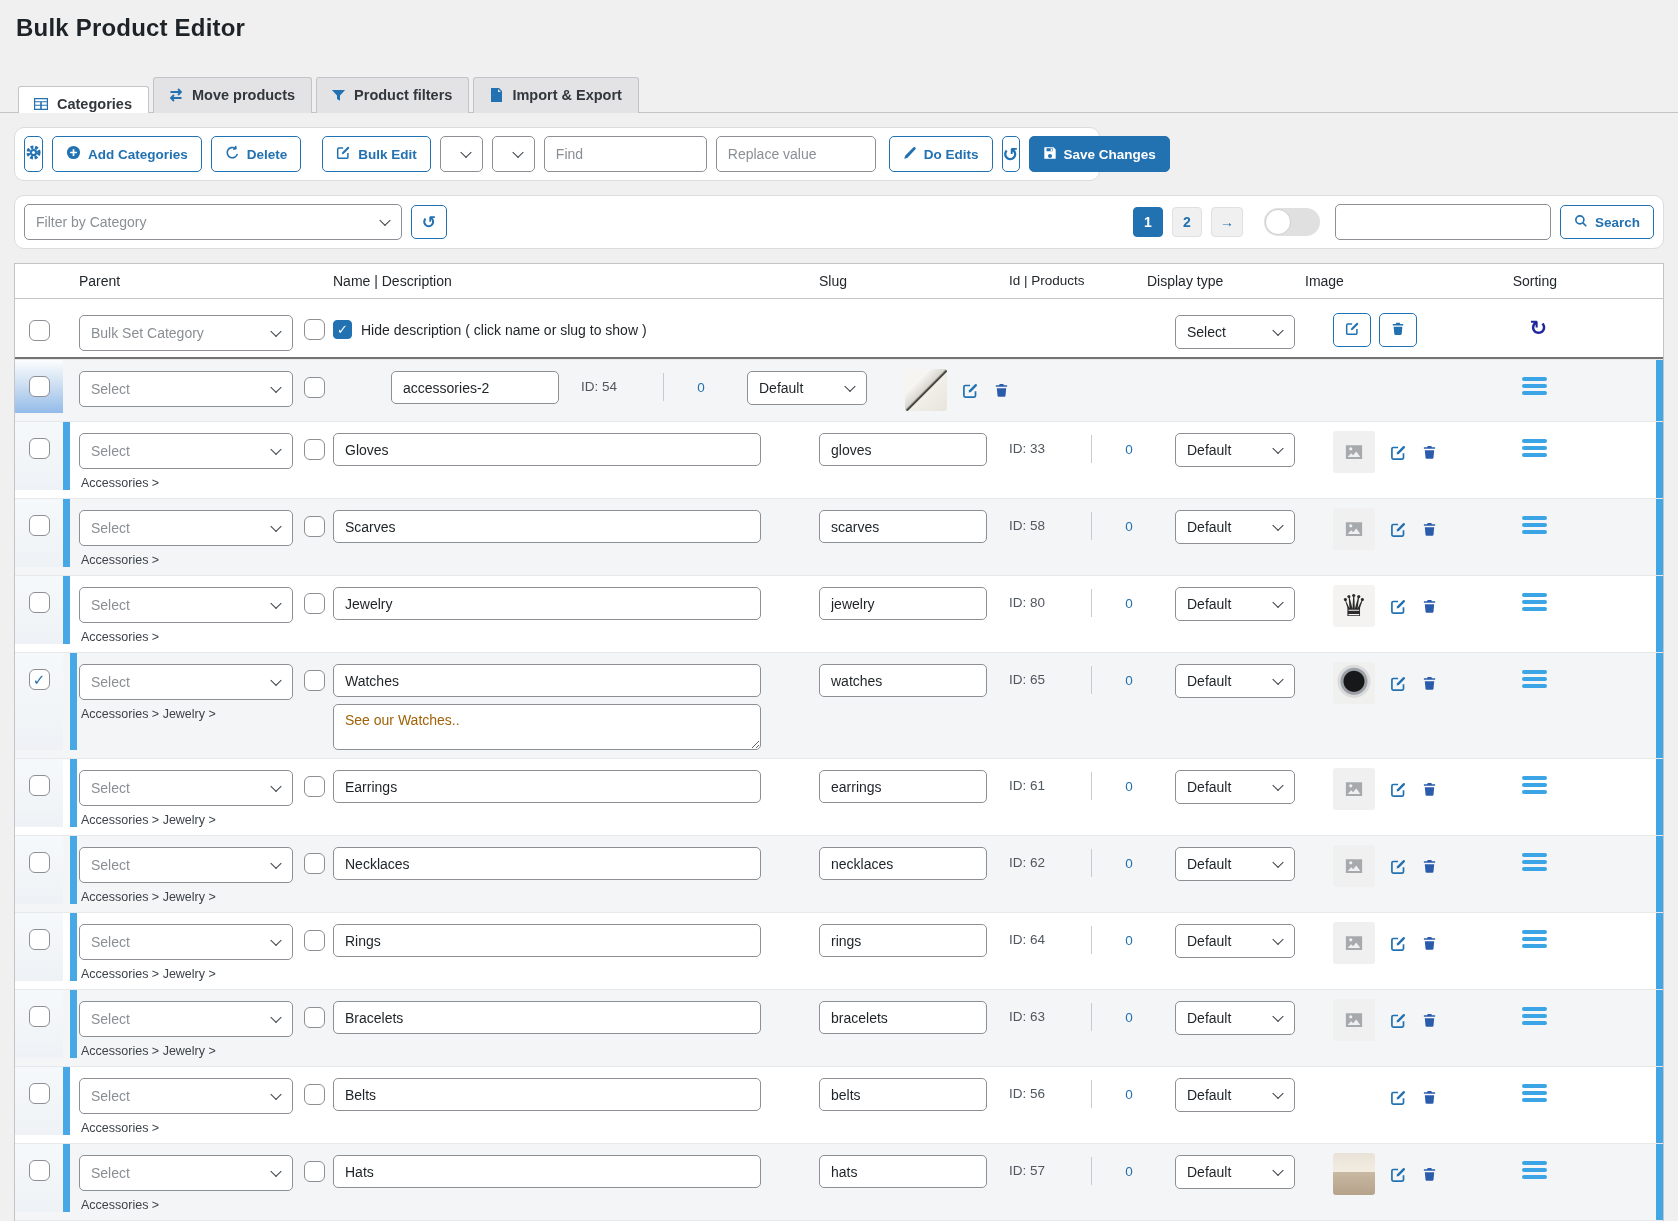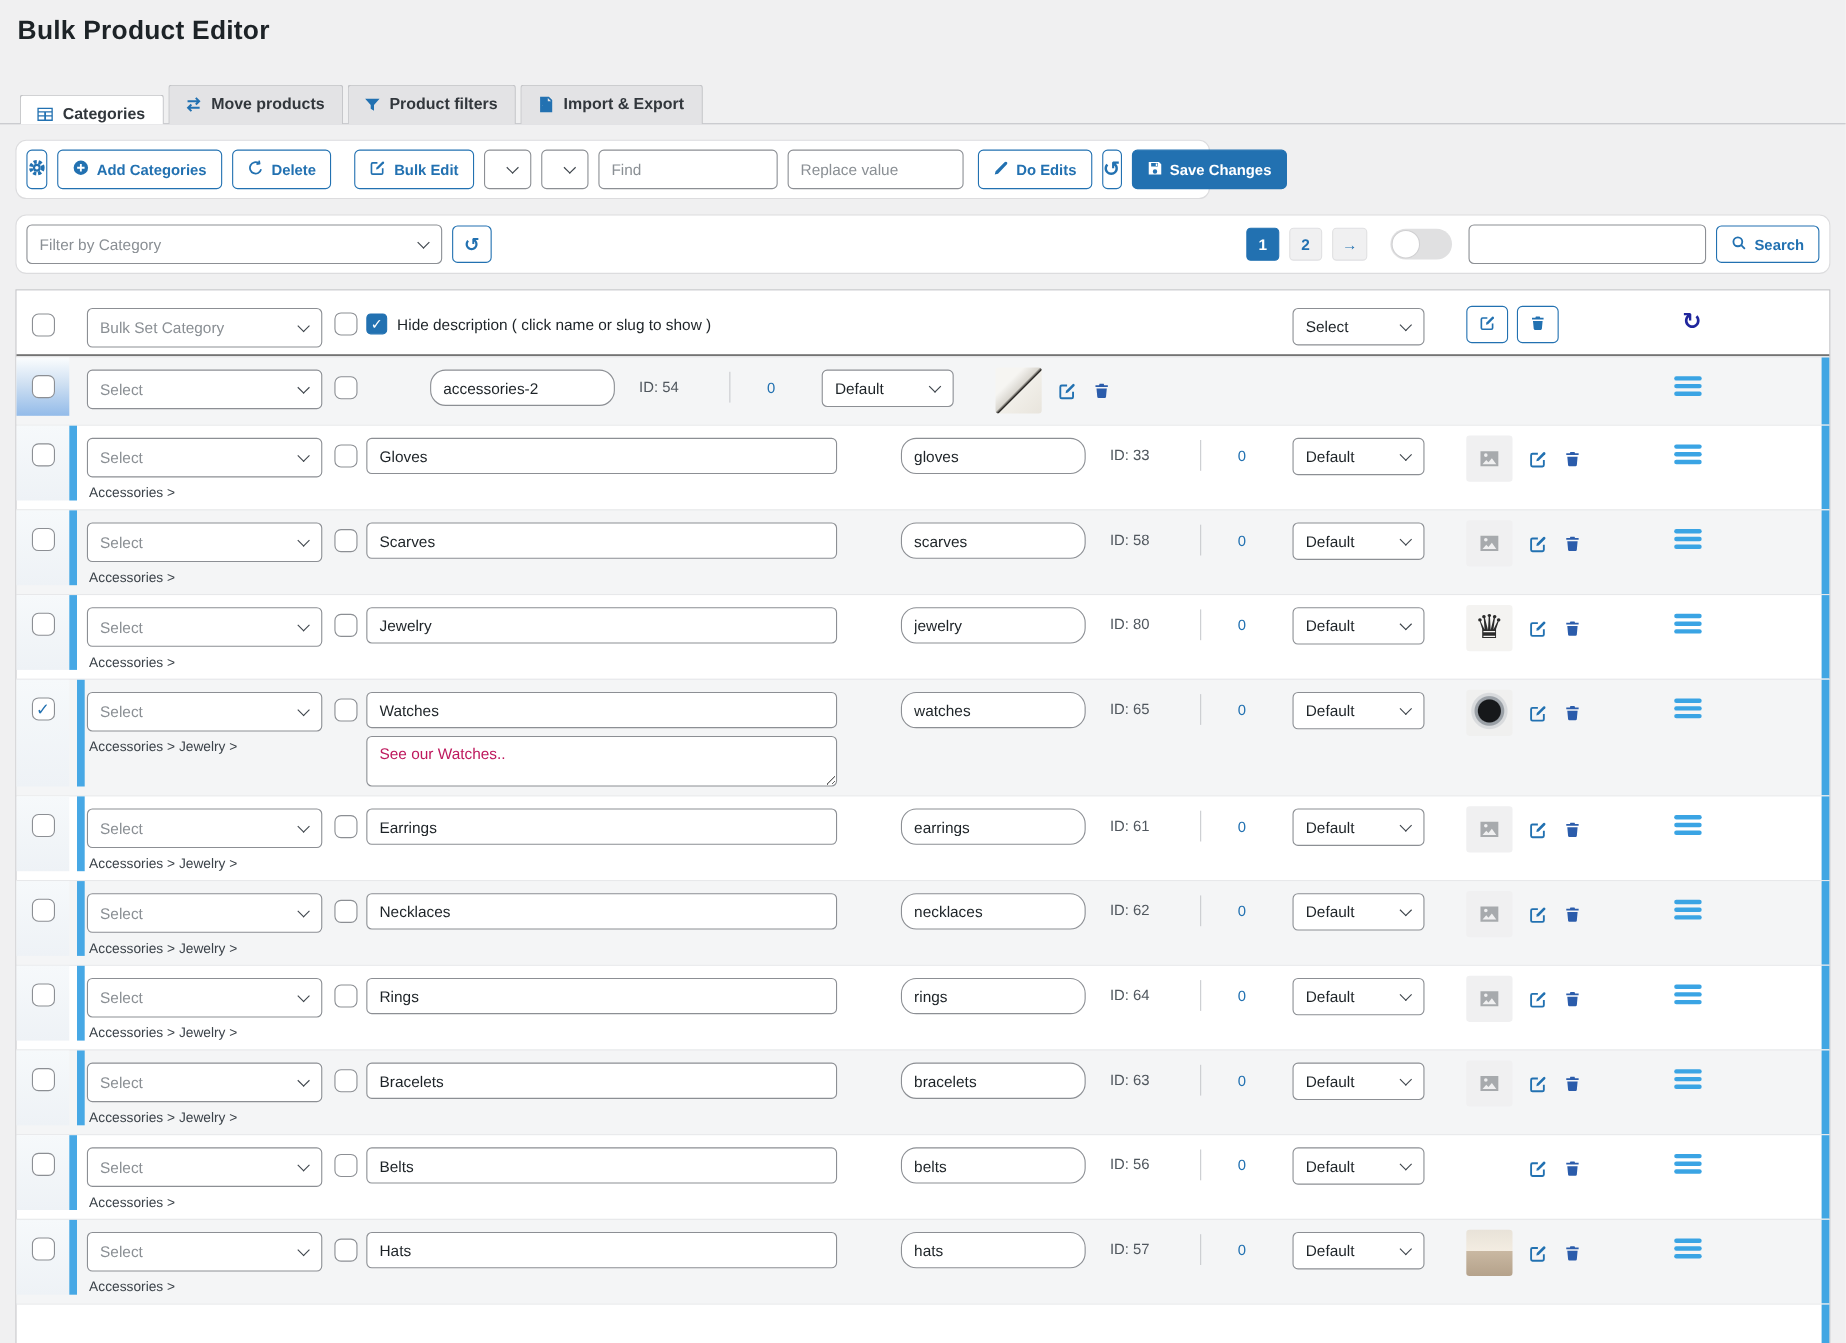--- a/index.html
+++ b/index.html
@@ -59,21 +59,21 @@
     cursor: pointer;
   }
   select.ghost { color: #8a8f94; }
 
   input[type=text] {
     height: 36px; border: 1px solid #8c8f94; border-radius: 5px;
     font: inherit; color: #1d2327; padding: 0 11px; background: #fff;
   }
   input::placeholder { color: #8a8f94; }
   textarea {
-    border: 1px solid #8c8f94; border-radius: 5px; font: inherit; color: #be185d;
+    border: 1px solid #8c8f94; border-radius: 5px; font: inherit; color: #a16207;
     padding: 7px 11px; resize: vertical; background: #fff;
   }
 
   .w-selectfield { width: 100px; }
   .w-do { width: 150px; }
   .w-find { width: 163px; }
   .w-replace { width: 160px; }
   .w-filtercat { width: 378px; }
   .w-pagesearch { width: 216px; }
 
@@ -97,21 +97,21 @@
   .gutter { width: 16px; align-self: stretch; position: relative; flex: 0 0 auto; }
   .stripe { position: absolute; top: 0; bottom: 0; width: 7px; background: #47a8e5; }
   .d1 .stripe { left: 0; } .d2 .stripe { left: 7px; }
   .cell-parent { width: 214px; padding-top: 11px; flex: 0 0 auto; }
   .crumb { font-size: 12.5px; color: #3c434a; margin-top: 7px; padding-left: 2px; }
   .cell-rowcheck { width: 40px; display: flex; justify-content: flex-end; padding: 17px 8px 0 0; flex: 0 0 auto; }
   .cell-name { width: 428px; padding-top: 11px; flex: 0 0 auto; }
   .cell-name input { width: 100%; height: 33px; }
   .cell-name textarea { width: 100%; height: 46px; margin-top: 7px; }
   .cell-slug { width: 168px; margin-left: 58px; padding-top: 11px; flex: 0 0 auto; }
-  .cell-slug input { width: 100%; height: 33px; border-radius: 14px; }
+  .cell-slug input { width: 100%; height: 33px; }
   .cell-id { width: 72px; margin-left: 22px; padding-top: 19px; font-size: 13.5px; color: #50575e; flex: 0 0 auto; }
   .cell-div { width: 20px; padding-top: 13px; flex: 0 0 auto; }
   .cell-div i { display: block; width: 1px; height: 28px; background: #c9cbcf; margin: 0 auto; }
   .cell-count { width: 56px; text-align: center; padding-top: 19px; flex: 0 0 auto; }
   .cell-count a { color: #2271b1; text-decoration: none; font-size: 13.5px; }
   .cell-display { width: 120px; margin-left: 18px; padding-top: 11px; flex: 0 0 auto; }
   .cell-display select { height: 34px; }
   .cell-image { width: 178px; margin-left: 38px; display: flex; align-items: center; gap: 15px; padding-top: 9px; flex: 0 0 auto; }
   .cell-sort { flex: 1; display: flex; justify-content: flex-end; padding: 17px 116px 0 0; }
 
@@ -289,20 +289,34 @@
               <path d="M10.2 10.2L14 14"></path>
             </svg>
         </span>
         <span>Search</span>
       </button>
     </span>
   </div>
 
   <div class="table">
 
+    <div class="thead">
+      <div class="trow">
+        <div class="cell-check"></div>
+          <div class="gutter"></div>
+        <div class="cell-parent">Parent</div>
+        <div class="cell-rowcheck"></div>
+        <div class="cell-name">Name | Description</div>
+        <div class="cell-slug">Slug</div>
+        <div class="cell-id" style="padding-top:9px;color:#23282d;width:170px;">Id | Products</div>
+        <div class="cell-display" style="margin-left:-32px;">Display type</div>
+        <div class="cell-image" style="padding-top:9px;">Image</div>
+        <div class="cell-sort">Sorting</div>
+      </div>
+    </div>
 
     <div class="bulkrow">
       <div class="trow">
         <div class="cell-check">
             <span class="cb"></span>
           </div>
         <div class="gutter"></div>
         <div class="cell-parent">
           <span class="selectwrap" style="width:100%">
             <select class="ghost"><option>Bulk Set Category</option></select>

